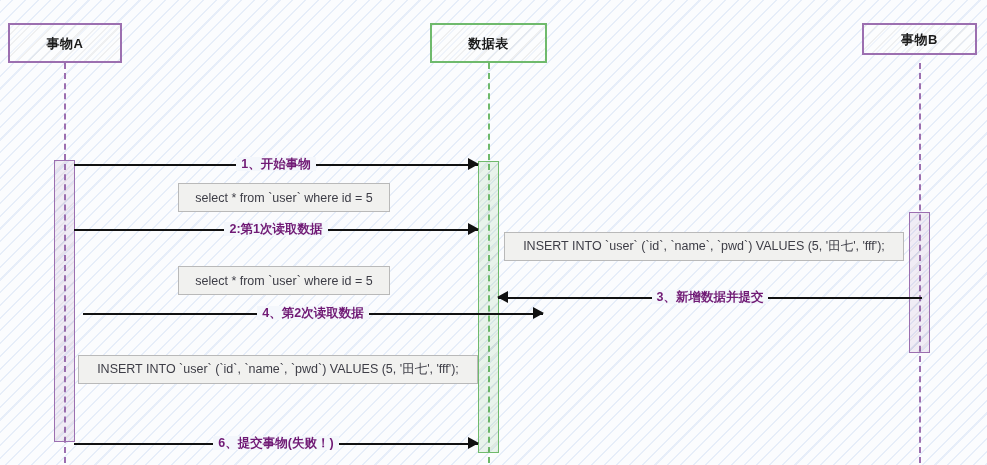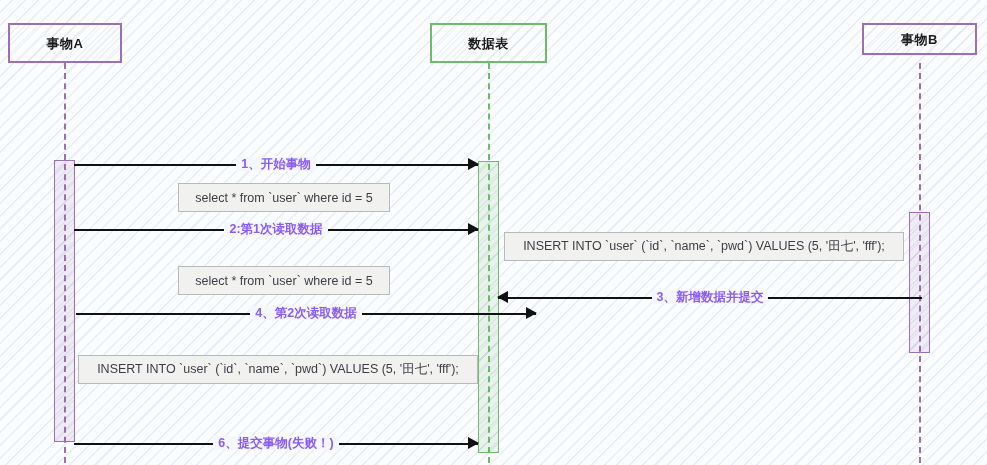--- a/index.html
+++ b/index.html
@@ -98,21 +98,21 @@
     border-top: 2.2px solid #111111;
   }
   .msg-label {
     position: absolute;
     left: 0;
     right: 0;
     top: -1px;
     text-align: center;
     font-size: 12.5px;
     font-weight: bold;
-    color: #8b5cf6;
+    color: #701a75;
     line-height: 18px;
     white-space: nowrap;
   }
   .msg-label span {
     background-color: #f4f7fc;
     padding: 0 5px;
   }
   .arrow-head {
     position: absolute;
     top: 8px;
@@ -197,21 +197,21 @@
   <div class="message" style="left:498px; top:289px; width:424px;">
     <div class="msg-line"></div>
     <div class="arrow-head arrow-left"></div>
     <div class="msg-label">
       <span>3、新增数据并提交</span>
     </div>
   </div>
 
   <div class="note" style="left:178px; top:266px; width:212px; height:29px;">select *  from `user` where id = 5</div>
 
-  <div class="message" style="left:76px; top:305px; width:460px;">
+  <div class="message" style="left:83px; top:305px; width:460px;">
     <div class="msg-line"></div>
     <div class="arrow-head arrow-right"></div>
     <div class="msg-label">
       <span>4、第2次读取数据</span>
     </div>
   </div>
 
   <div class="note" style="left:78px; top:355px; width:400px; height:29px;">INSERT INTO `user` (`id`, `name`, `pwd`) VALUES (5, '田七', 'fff');</div>
 
 

